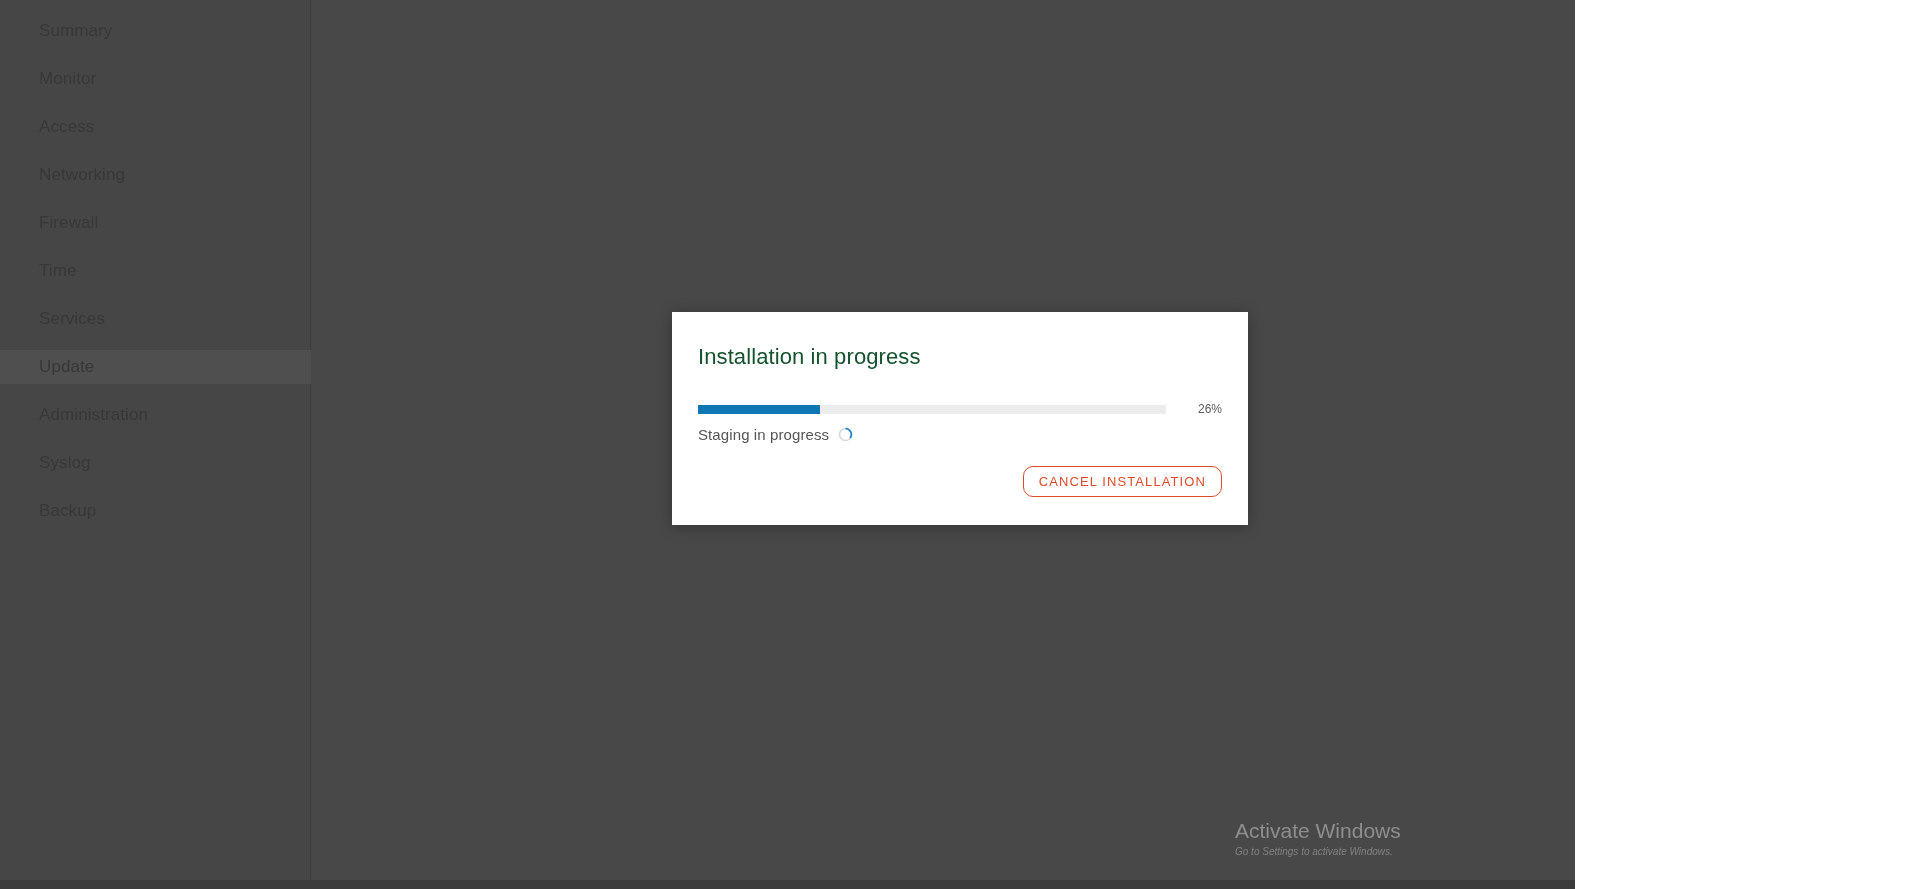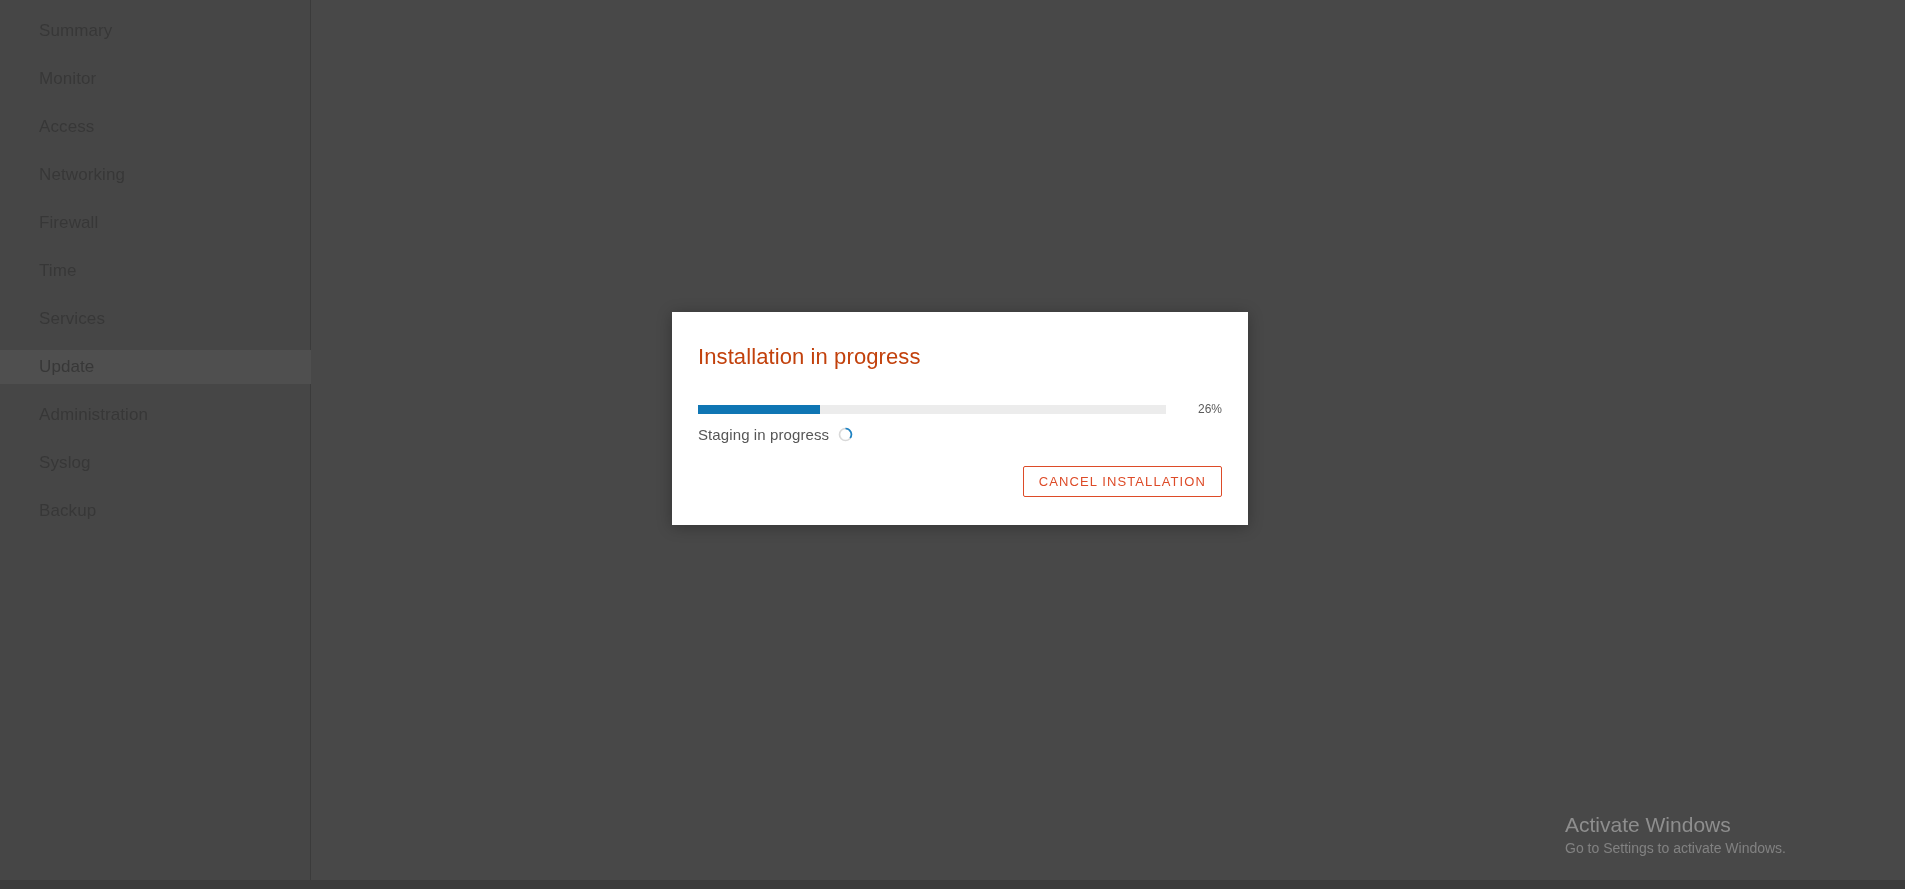--- a/index.html
+++ b/index.html
@@ -6,21 +6,21 @@
   * { box-sizing: border-box; }
   html, body {
     margin: 0; padding: 0;
     width: 1905px; height: 889px;
     overflow: hidden;
     font-family: "Liberation Sans", "DejaVu Sans", sans-serif;
   }
 
   #screen {
     position: relative;
-    width: 1905px;
+    width: 1575px;
     height: 889px;
     background: #4e4e4e;
   }
 
   
   #app-layer {
     position: absolute;
     inset: 0;
     background: #4e4e4e;
   }
@@ -84,21 +84,21 @@
     background: #ffffff;
     box-shadow: 0 2px 14px rgba(0,0,0,0.28);
     padding: 26px 26px 0 26px;
   }
 
   #dialog-title {
     margin: 0;
     padding-top: 6px;
     font-size: 22px;
     font-weight: 400;
-    color: #c2410c;
+    color: #14532d;
     letter-spacing: .1px;
     line-height: 1.2;
   }
 
   #progress-row {
     display: flex;
     align-items: center;
     margin-top: 32px;
   }
 
@@ -152,41 +152,42 @@
   #cancel-button {
     background: #ffffff;
     border: 1px solid #dd4b28;
     color: #dd4b28;
     font-family: inherit;
     font-size: 13px;
     letter-spacing: 1.1px;
     padding: 8px 15px;
     line-height: 1;
     cursor: pointer;
-    border-radius: 2px;
+    border-radius: 10px;
   }
 
   
   #watermark {
     position: absolute;
     right: 60px;
     bottom: 30px;
     text-align: left;
     user-select: none;
     width: 280px;
   }
   #watermark-title {
     font-size: 21px;
     color: #8e8e8e;
     line-height: 1.35;
   }
   #watermark-sub {
-    font-size: 14px;
+    font-size: 10px;
     color: #828282;
     line-height: 1.4;
+    font-style: italic;
   }
 </style>
 </head>
 <body>
 
 <div id="screen">
 
   <div id="app-layer">
 
     <nav id="sidebar">

